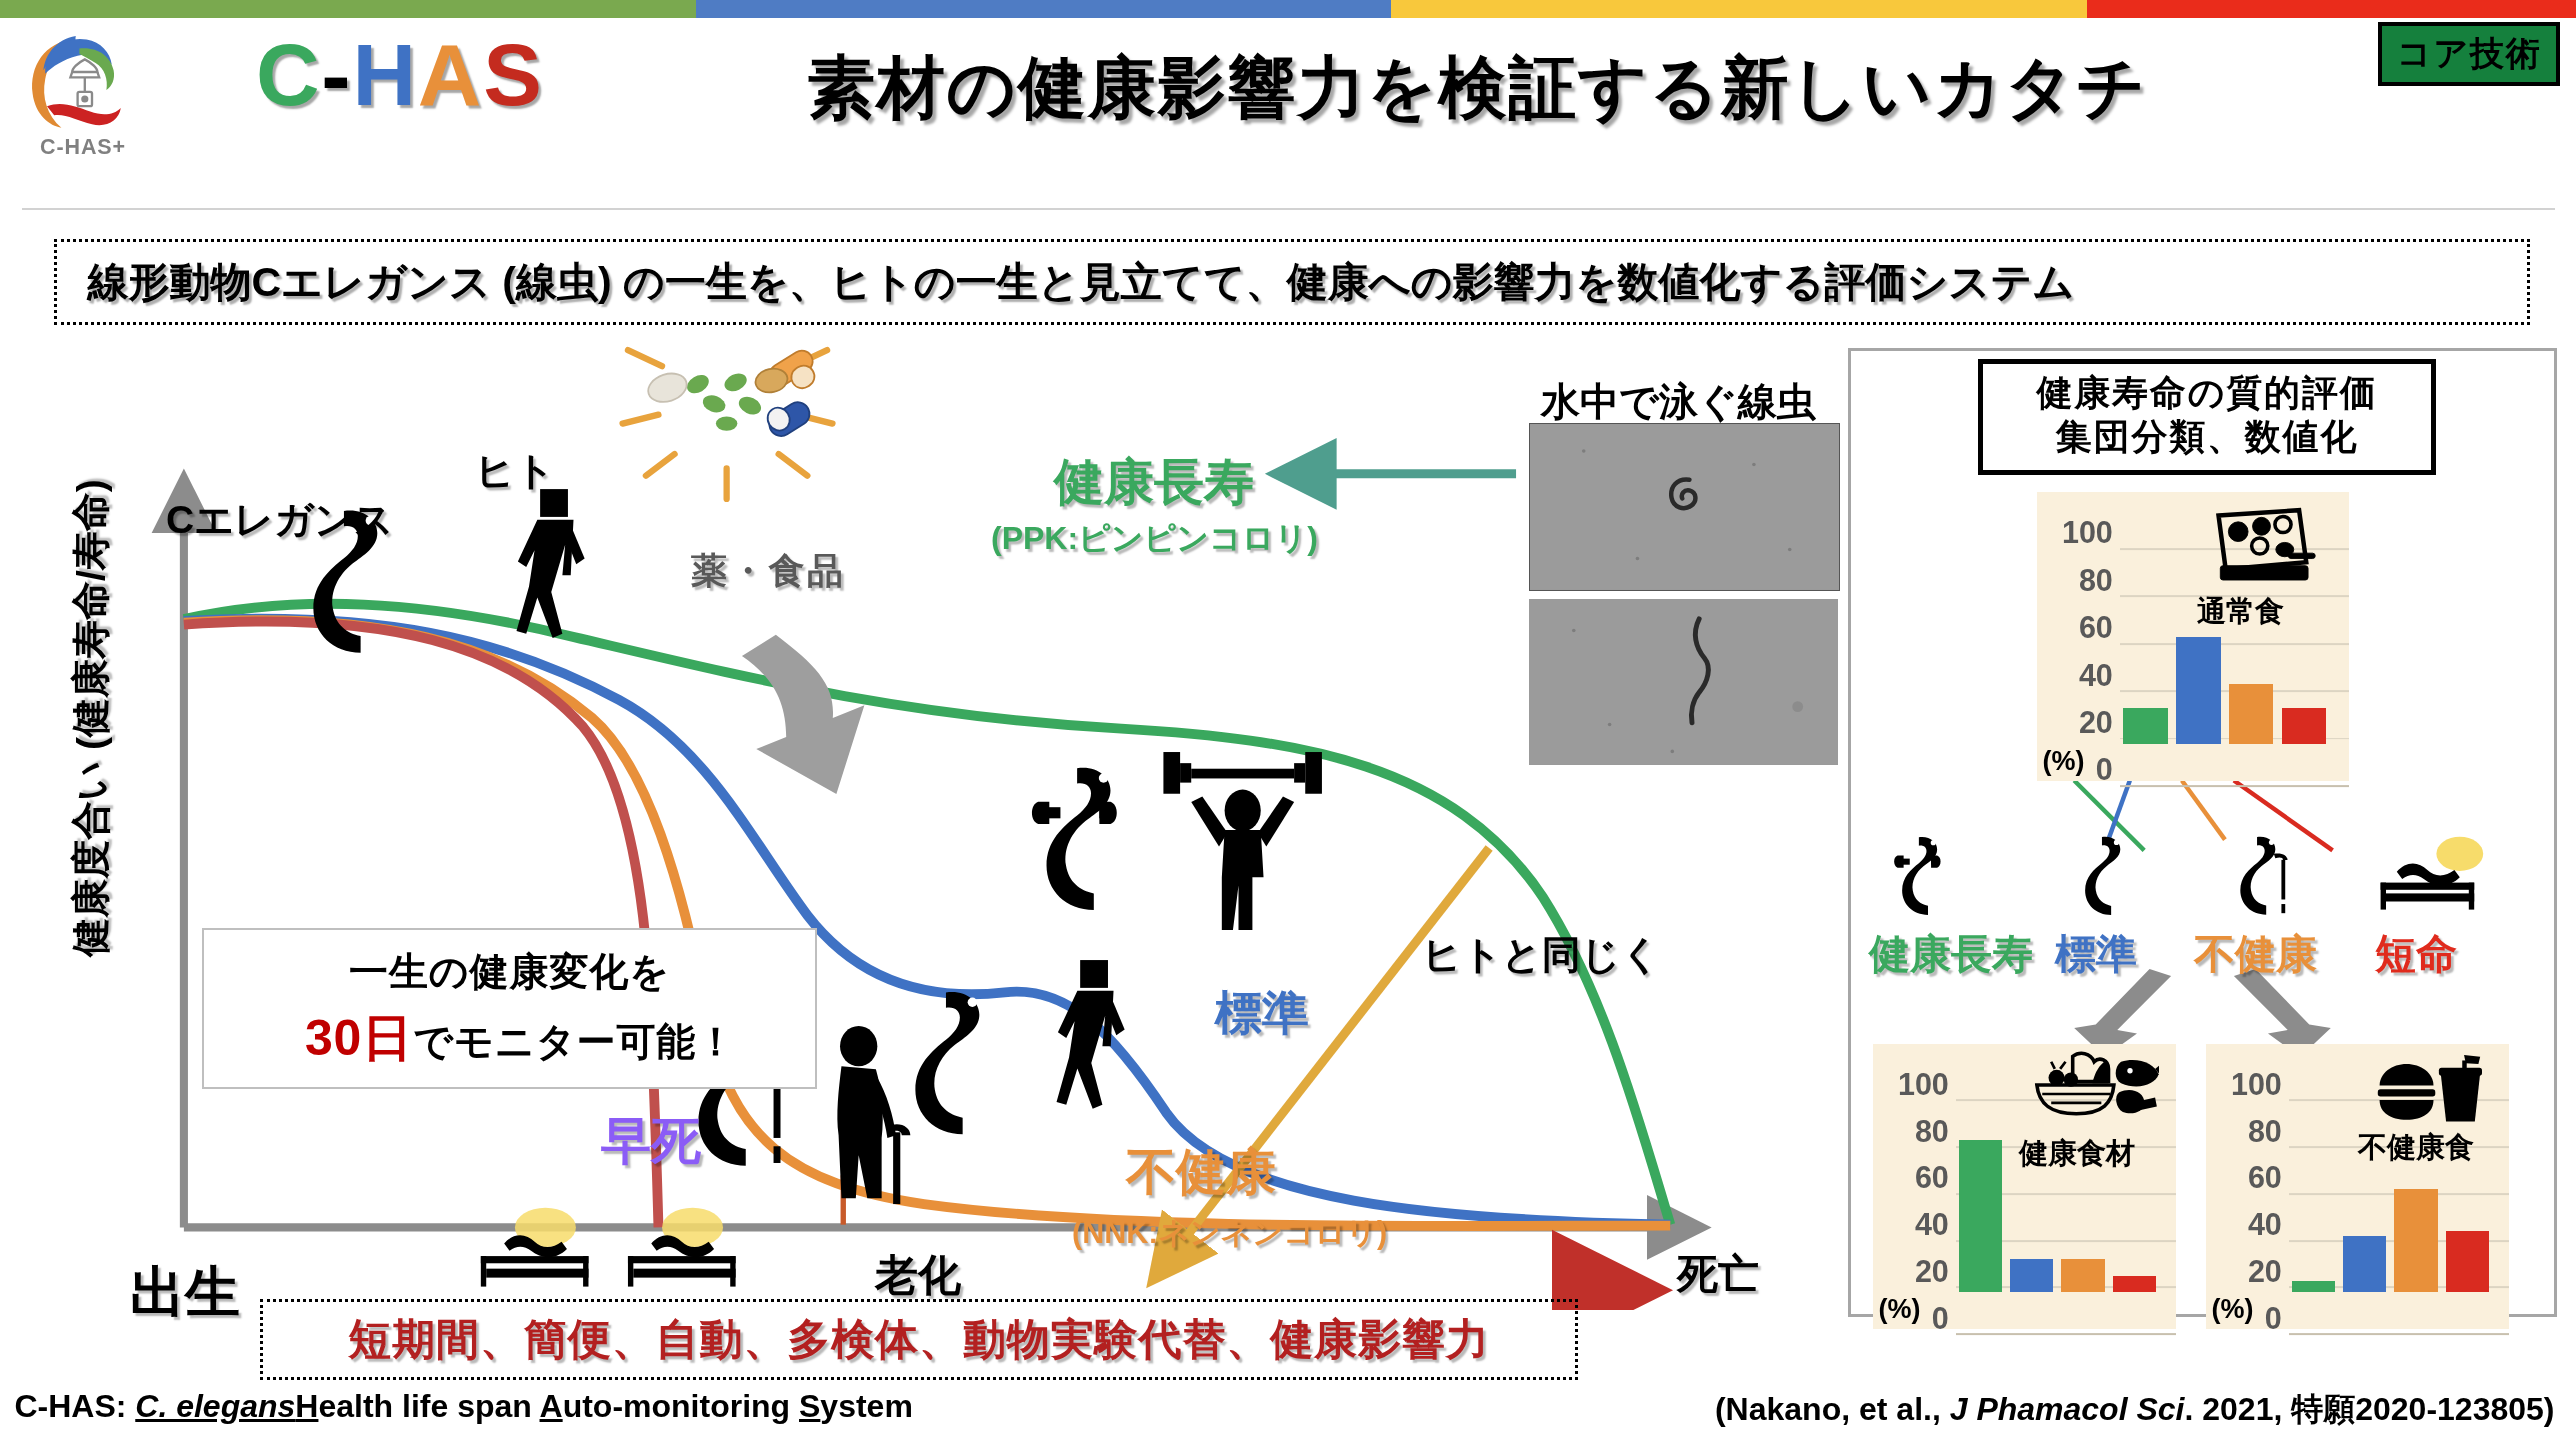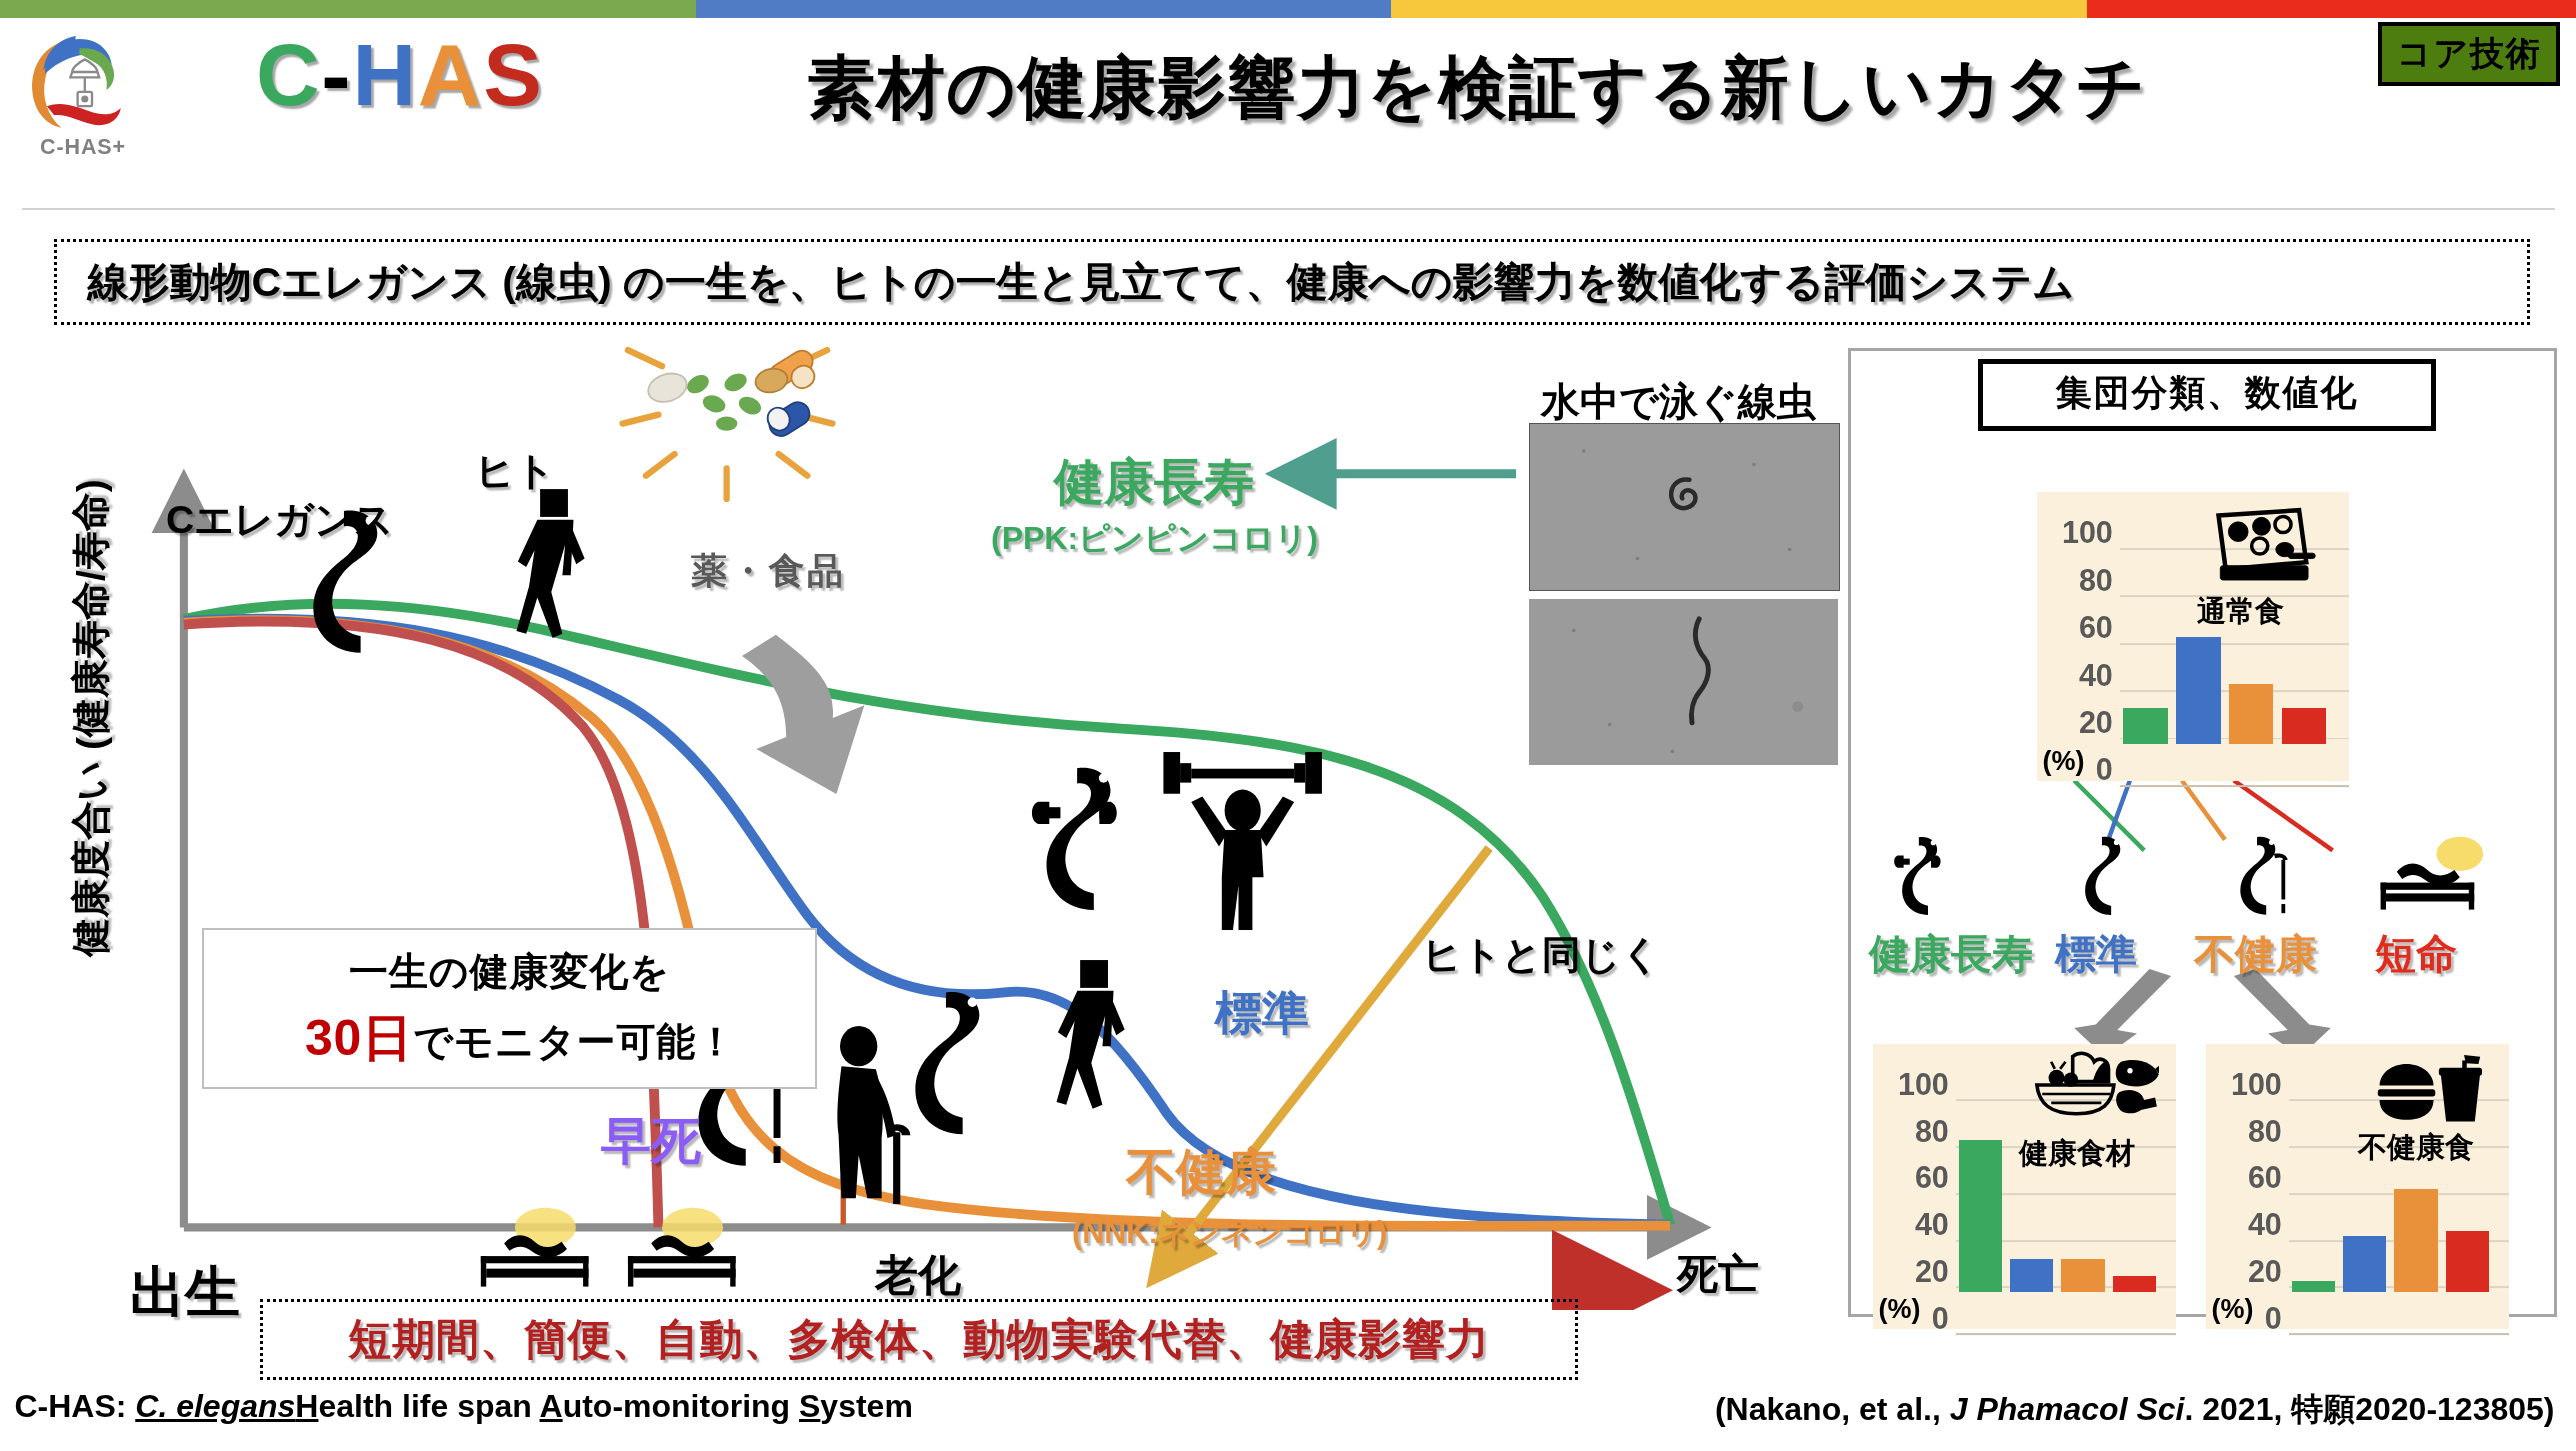--- a/index.html
+++ b/index.html
@@ -12,21 +12,21 @@
 
   
   #logo-mark{position:absolute;left:20px;top:27px;width:126px;height:108px;}
   #logo-caption{position:absolute;left:20px;top:135px;width:126px;text-align:center;
       font-size:21.5px;font-weight:bold;color:#808080;letter-spacing:0.9px;}
   #brand{position:absolute;left:256px;top:30.5px;font-size:88px;font-weight:bold;
       letter-spacing:1.8px;line-height:1;}
   #brand span{text-shadow:2.7px 2.7px 1.8px rgba(0,0,0,.35);}
   #headline{position:absolute;left:807px;top:43px;font-size:68px;font-weight:bold;color:#000;
       letter-spacing:1.8px;text-shadow:3.6px 3.6px 2.7px rgba(0,0,0,.35);white-space:nowrap;}
-  #core-badge{position:absolute;right:16px;top:21.5px;border:4.5px solid #000;background:#4d7c0f;
+  #core-badge{position:absolute;right:16px;top:21.5px;border:4.5px solid #000;background:#15803d;
       padding:5.4px 14.4px;font-size:34px;font-weight:bold;letter-spacing:1.8px;}
   #head-rule{position:absolute;left:21.5px;top:208px;width:2533px;height:1.8px;background:#d2d2d2;}
 
   
   #subtitle-box{position:absolute;left:54px;top:239px;width:2476px;height:86px;
       border:3.6px dotted #000;box-sizing:border-box;display:flex;align-items:center;}
   #subtitle-text{font-size:41px;font-weight:bold;color:#000;padding-left:30.5px;white-space:nowrap;
       text-shadow:2.7px 2.7px 1.8px rgba(0,0,0,.32);}
 
   
@@ -342,20 +342,21 @@
         <circle cx="90" cy="140" r="2"></circle>
         <circle cx="300" cy="120" r="6" opacity="0.5"></circle>
         <circle cx="160" cy="170" r="2"></circle>
       </g>
   </svg>
 </div>
 
 <div id="right-panel"></div>
 
 <div id="rp-title">
+  <div>健康寿命の質的評価</div>
   <div>集団分類、数値化</div>
 </div>
 
 <svg style="position:absolute;left:1848px;top:348px;" width="709" height="969" viewBox="0 0 790 1080">
 
   <line x1="252" y1="482" x2="330" y2="560" stroke="#3aa85e" stroke-width="5"></line>
   <line x1="314" y1="482" x2="290" y2="548" stroke="#3f72c4" stroke-width="5"></line>
   <line x1="372" y1="482" x2="420" y2="548" stroke="#e8903a" stroke-width="5"></line>
   <line x1="430" y1="482" x2="540" y2="560" stroke="#d92b20" stroke-width="5"></line>
 

